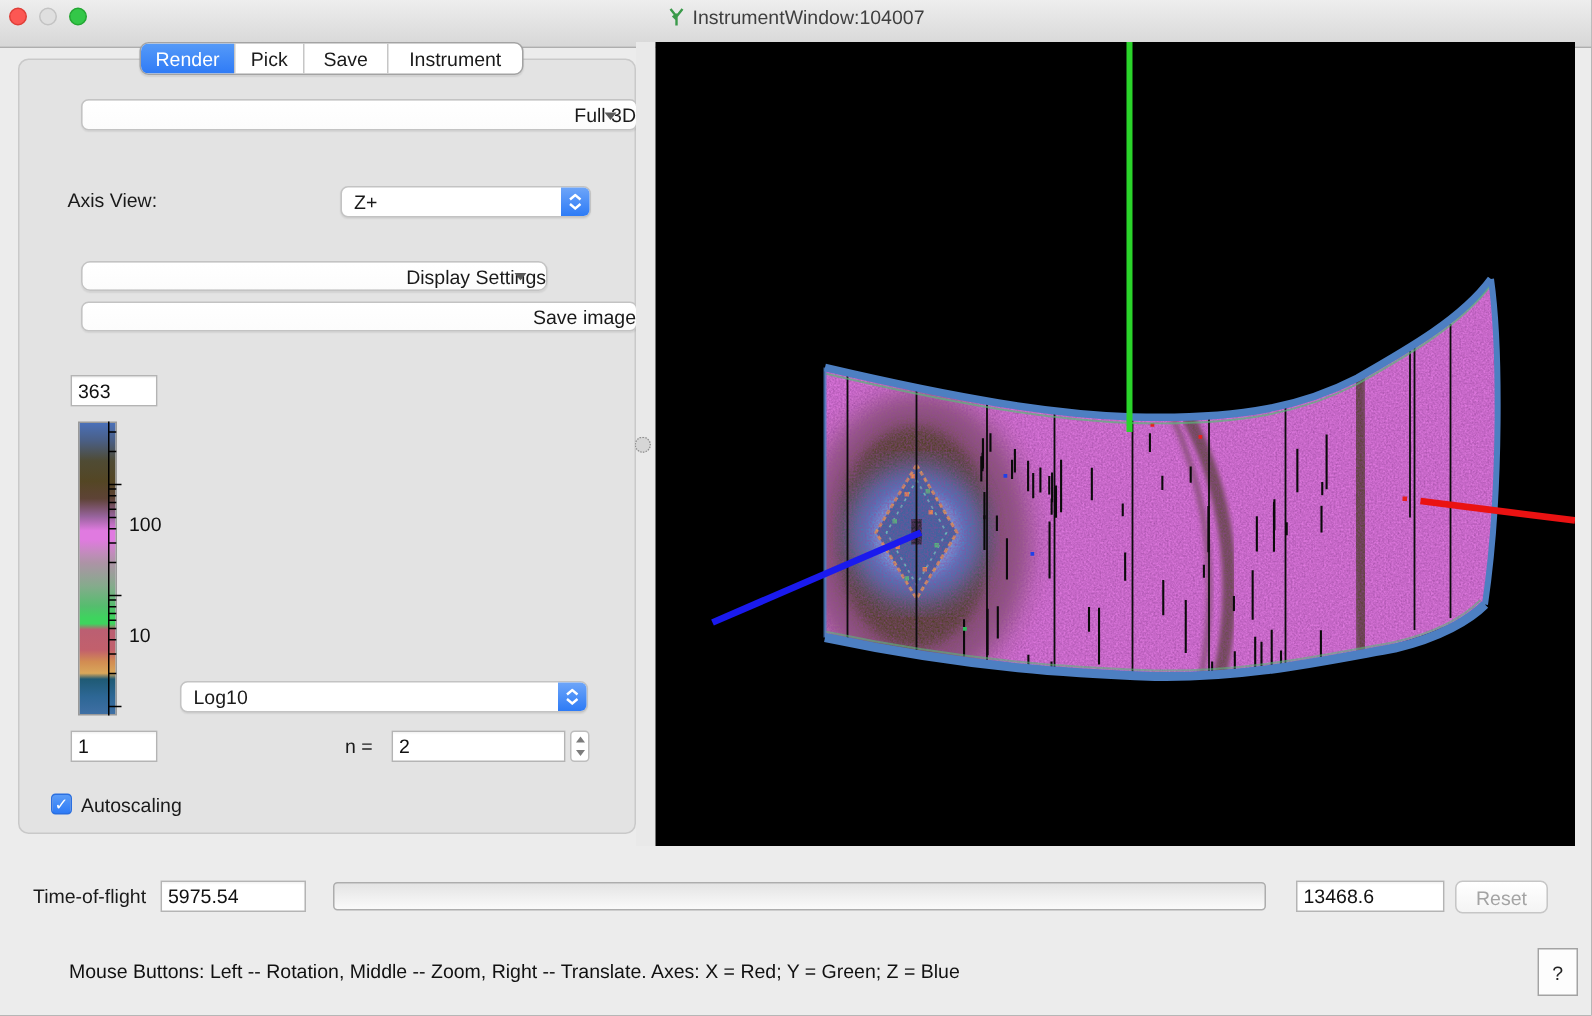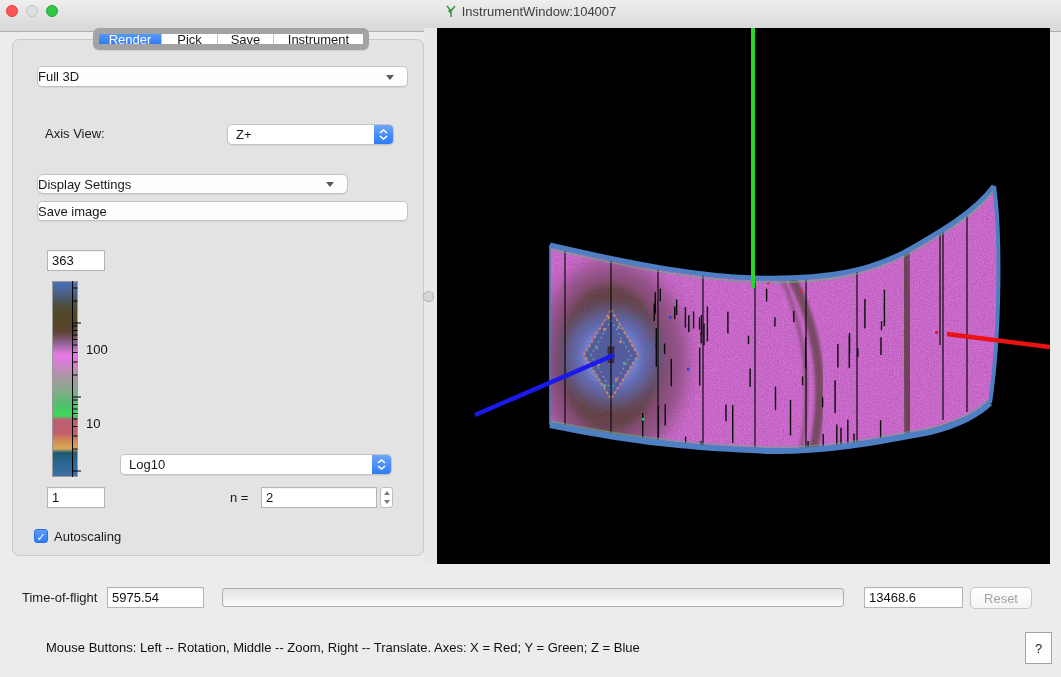--- a/index.html
+++ b/index.html
@@ -9,29 +9,29 @@
   
   #titlebar{position:absolute;left:0;top:0;width:1061px;height:32px;
     background:linear-gradient(#eeeeee,#d7d7d7);border-bottom:1px solid #aeaeae;padding-left:8px;}
   .tl{position:absolute;top:5px;width:12px;height:12px;border-radius:50%;}
   #title{position:absolute;left:0;top:0;width:100%;height:22px;display:flex;
     align-items:center;justify-content:center;gap:5px;color:#3f3f3f;font-size:13px;}
   
   #pane{position:absolute;left:12px;top:39px;width:412px;height:517px;background:#e3e3e3;
     border:1px solid #c9c9c9;border-radius:7px;}
   #tabbar{position:absolute;left:93px;top:28px;height:22px;display:flex;
-    border:6px solid #a3a3a3;border-radius:6px;overflow:hidden;background:#fff;
+    border:1px solid #a3a3a3;border-radius:6px;overflow:hidden;background:#fff;
     box-shadow:0 1px 1px rgba(0,0,0,.08);}
   .tab{display:flex;align-items:center;justify-content:center;height:100%;
     border-right:1px solid #c6c6c6;color:#1a1a1a;cursor:default;}
   .tab:last-child{border-right:none;}
   .tab.active{background:linear-gradient(#559af8,#2f7bf6);color:#fff;}
   .mbtn{position:absolute;background:linear-gradient(#ffffff,#fcfcfc);border:1px solid #c3c3c3;
-    border-radius:5px;display:flex;align-items:center;justify-content:flex-start;
-    box-shadow:0 1px 1px rgba(0,0,0,.07);}
+    border-radius:5px;display:flex;align-items:center;justify-content:flex-end;
+    box-shadow:0 1px 1px rgba(0,0,0,.07);margin-left:17px;}
   .darr{width:0;height:0;border-left:4.5px solid transparent;border-right:4.5px solid transparent;
     border-top:5.5px solid #5a5a5a;position:absolute;right:13px;top:8px;}
   .combo{position:absolute;background:#fff;border:1px solid #c3c3c3;border-radius:5px;
     display:flex;align-items:center;padding-left:8px;box-shadow:0 1px 1px rgba(0,0,0,.07);}
   .combocap{position:absolute;right:0px;top:0px;width:19px;height:100%;border-radius:0 4px 4px 0;
     background:linear-gradient(#6da5f9,#2d7bf6);display:flex;flex-direction:column;
     align-items:center;justify-content:center;gap:1px;}
   .lbl{position:absolute;white-space:nowrap;}
   .field{position:absolute;border:1px solid #b4b4b4;background:#fff;font:13px "Liberation Sans",sans-serif;
     padding:1px 4px;color:#111;box-shadow:inset 0 1px 1px rgba(0,0,0,.05);}
@@ -76,21 +76,21 @@
         <path d="M6,13 L6,5 M6,7 L2,2 M6,7 L10,2 M6,9 L3.5,6.5" stroke="#3a9a4a" stroke-width="1.6" fill="none"></path>
       </svg>
       <span>InstrumentWindow:104007</span>
     </div>
   </div>
 
   <div id="pane"></div>
 
   <div id="tabbar">
     <div class="tab active" style="width:63px;">Render</div>
-    <div class="tab" style="width:56px;">Pick</div>
+    <div class="tab" style="width:46px;">Pick</div>
     <div class="tab" style="width:56px;">Save</div>
     <div class="tab" style="width:89px;border-right:none;">Instrument</div>
   </div>
 
   <div class="mbtn" style="left:37px;top:66px;width:371px;height:21px;">
     <span>Full 3D</span>
     <span class="darr"></span>
   </div>
 
   <span class="lbl" style="left:45px;top:126px;">Axis View:</span>

